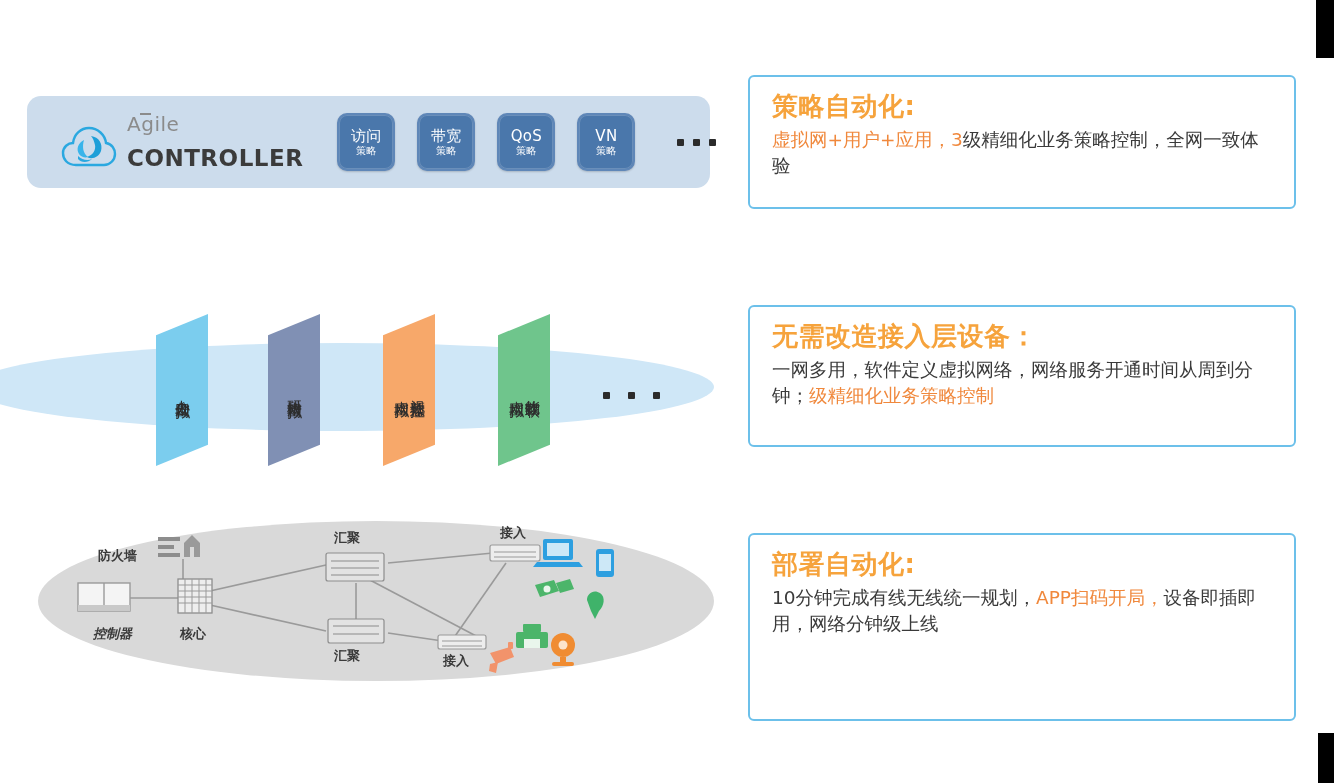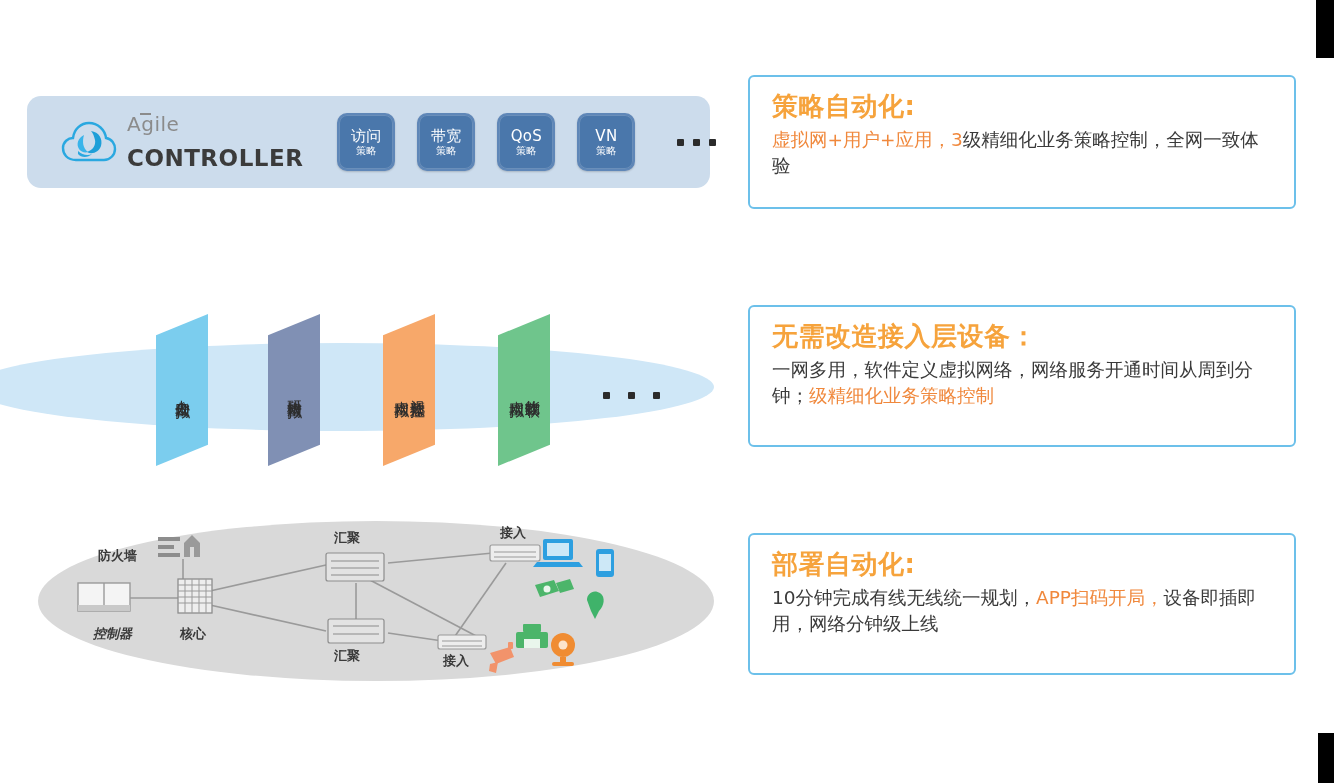--- a/index.html
+++ b/index.html
@@ -14,21 +14,21 @@
   .edge-bar{position:absolute;background:#000000;}
   .edge-bar.top{right:0;top:0;width:18px;height:58px;}
   .edge-bar.bottom{right:0;bottom:0;width:16px;height:50px;}
 
   
   .ctrl-strip{
     position:absolute;left:27px;top:96px;width:683px;height:92px;
     background:#ccdcec;border-radius:14px;
     display:flex;align-items:center;
   }
-  .logo-wrap{display:flex;align-items:center;margin-left:34px;}
+  .logo-wrap{display:flex;align-items:flex-end;margin-left:34px;}
   .cloud-ico{width:56px;height:46px;flex:none;}
   .logo-text{margin-left:10px;line-height:1;}
   .logo-agile{
     font-size:20px;color:#8b8b8b;letter-spacing:.5px;
     font-family:"DejaVu Sans",sans-serif;position:relative;display:inline-block;
   }
   .logo-agile .macron{
     position:absolute;left:13px;top:-1px;width:11px;height:2px;background:#8b8b8b;
   }
   .logo-ctrl{
@@ -89,21 +89,21 @@
   }
 
   
   .card{
     position:absolute;left:748px;width:548px;
     border:2px solid #6cc0ea;border-radius:6px;background:#ffffff;
     box-sizing:border-box;padding:14px 20px 16px 22px;
   }
   .card.c1{top:75px;height:134px;}
   .card.c2{top:305px;height:142px;}
-  .card.c3{top:533px;height:142px;}
+  .card.c3{top:533px;height:188px;}
   .card h3{
     margin:0 0 4px 0;font-size:26px;font-weight:bold;color:#f6a33c;
     letter-spacing:.5px;line-height:1.22;
     font-family:"DejaVu Sans",sans-serif;
   }
   .card p{
     margin:0;font-size:18.5px;line-height:1.42;color:#3a3a3a;
     font-family:"DejaVu Sans",sans-serif;
   }
   .hl{color:#f0883c;}

